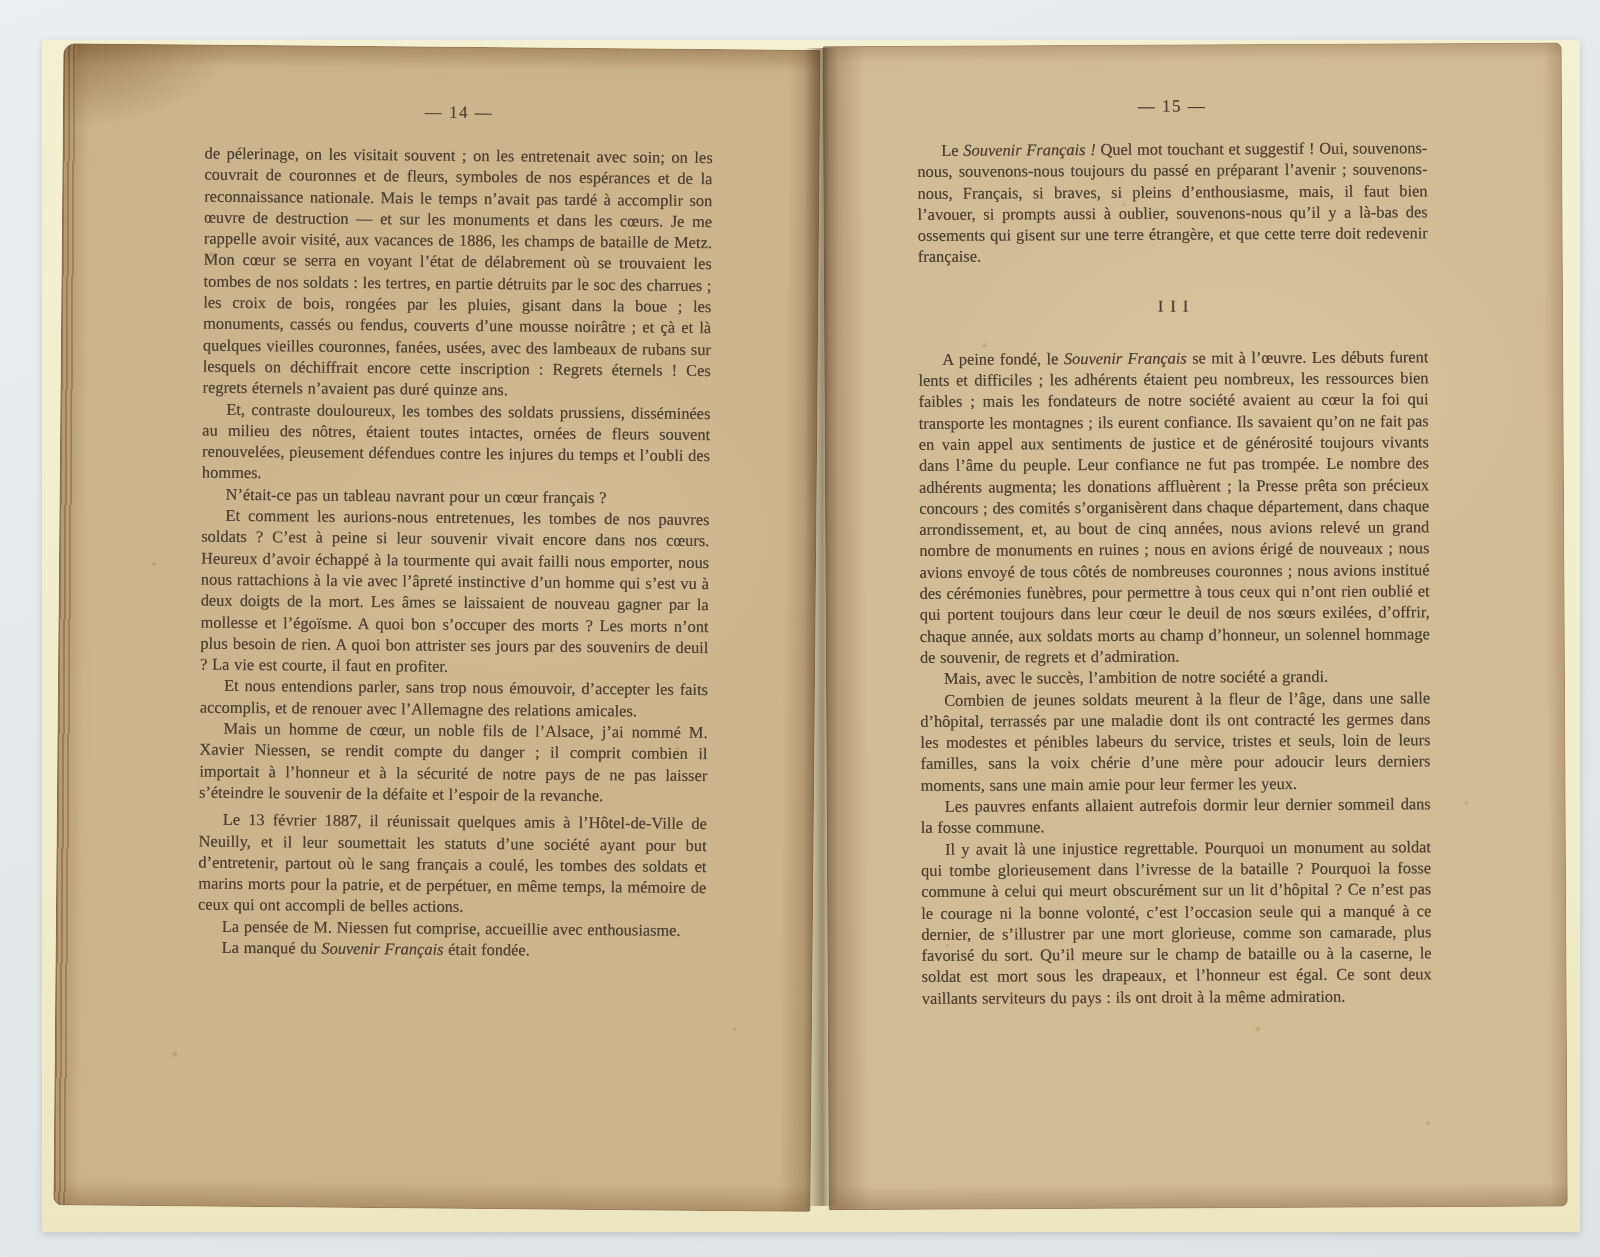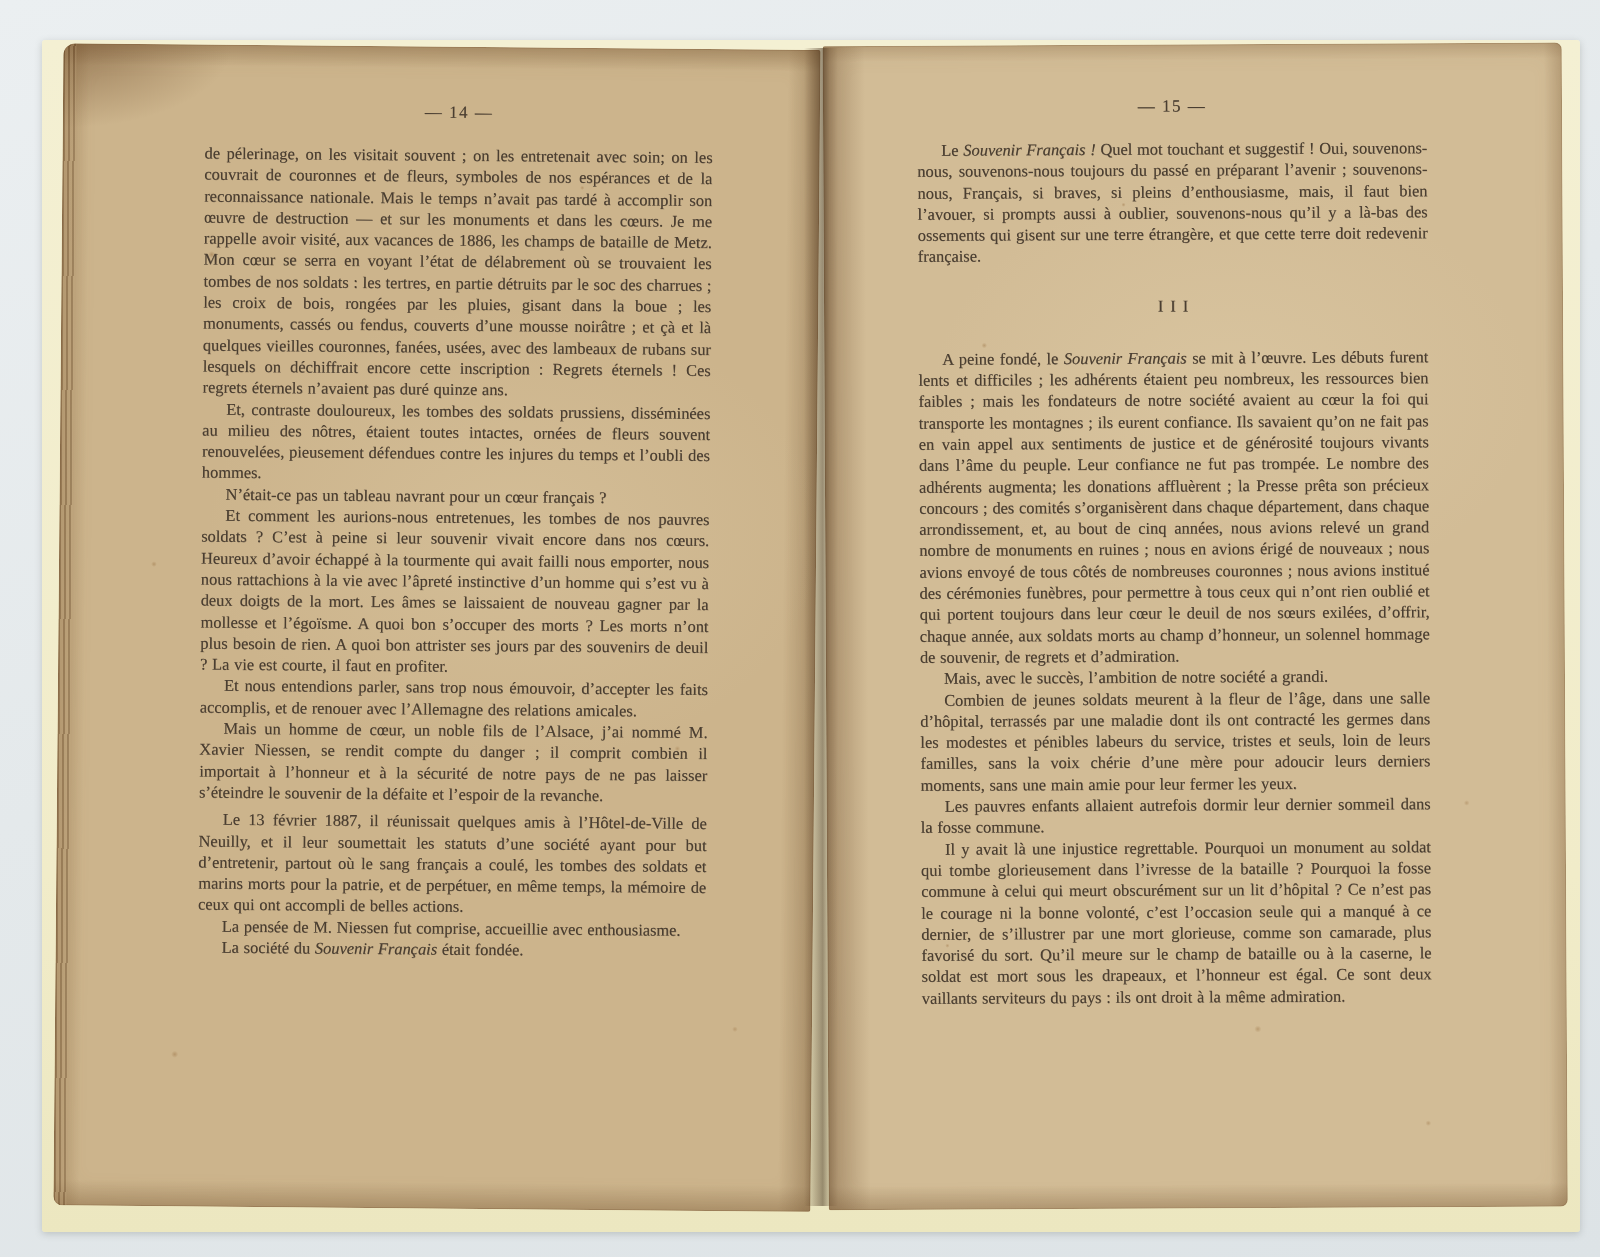--- a/index.html
+++ b/index.html
@@ -101,21 +101,21 @@
       <div class="page-number">— 14 —</div>
       <div id="left-body">
           <p class="para"><span>de pélerinage, on les visitait souvent ; on les entretenait avec soin; on les couvrait de couronnes et de fleurs, symboles de nos espérances et de la reconnaissance nationale. Mais le temps n’avait pas tardé à accomplir son œuvre de destruction — et sur les monuments et dans les cœurs. Je me rappelle avoir visité, aux vacances de 1886, les champs de bataille de Metz. Mon cœur se serra en voyant l’état de délabrement où se trouvaient les tombes de nos soldats : les tertres, en partie détruits par le soc des charrues ; les croix de bois, rongées par les pluies, gisant dans la boue ; les monuments, cassés ou fendus, couverts d’une mousse noirâtre ; et çà et là quelques vieilles couronnes, fanées, usées, avec des lambeaux de rubans sur lesquels on déchiffrait encore cette inscription : Regrets éternels ! Ces regrets éternels n’avaient pas duré quinze ans.</span></p>
           <p class="para indent"><span>Et, contraste douloureux, les tombes des soldats prussiens, disséminées au milieu des nôtres, étaient toutes intactes, ornées de fleurs souvent renouvelées, pieusement défendues contre les injures du temps et l’oubli des hommes.</span></p>
           <p class="para indent"><span>N’était-ce pas un tableau navrant pour un cœur français ?</span></p>
           <p class="para indent"><span>Et comment les aurions-nous entretenues, les tombes de nos pauvres soldats ? C’est à peine si leur souvenir vivait encore dans nos cœurs. Heureux d’avoir échappé à la tourmente qui avait failli nous emporter, nous nous rattachions à la vie avec l’âpreté instinctive d’un homme qui s’est vu à deux doigts de la mort. Les âmes se laissaient de nouveau gagner par la mollesse et l’égoïsme. A quoi bon s’occuper des morts ? Les morts n’ont plus besoin de rien. A quoi bon attrister ses jours par des souvenirs de deuil ? La vie est courte, il faut en profiter.</span></p>
           <p class="para indent"><span>Et nous entendions parler, sans trop nous émouvoir, d’accepter les faits accomplis, et de renouer avec l’Allemagne des relations amicales.</span></p>
           <p class="para indent"><span>Mais un homme de cœur, un noble fils de l’Alsace, j’ai nommé M. Xavier Niessen, se rendit compte du danger ; il comprit combien il importait à l’honneur et à la sécurité de notre pays de ne pas laisser s’éteindre le souvenir de la défaite et l’espoir de la revanche.</span></p>
           <p class="para indent spaced"><span>Le 13 février 1887, il réunissait quelques amis à l’Hôtel-de-Ville de Neuilly, et il leur soumettait les statuts d’une société ayant pour but d’entretenir, partout où le sang français a coulé, les tombes des soldats et marins morts pour la patrie, et de perpétuer, en même temps, la mémoire de ceux qui ont accompli de belles actions.</span></p>
           <p class="para indent"><span>La pensée de M. Niessen fut comprise, accueillie avec enthousiasme.</span></p>
-          <p class="para indent"><span>La société du </span><i>Souvenir Français</i><span> était fondée.</span></p>
+          <p class="para indent"><span>La manqué du </span><i>Souvenir Français</i><span> était fondée.</span></p>
         </div>
     </div>
   </div>
 
   <div class="page page-right">
     <div class="column col-right">
       <div class="page-number">— 15 —</div>
       <div id="right-body">
           <p class="para indent"><span>Le </span><i>Souvenir Français !</i><span> Quel mot touchant et suggestif ! Oui, souvenons-nous, souvenons-nous toujours du passé en préparant l’avenir ; souvenons-nous, Français, si braves, si pleins d’enthousiasme, mais, il faut bien l’avouer, si prompts aussi à oublier, souvenons-nous qu’il y a là-bas des ossements qui gisent sur une terre étrangère, et que cette terre doit redevenir française.</span></p>
           <div class="section-heading">III</div>

